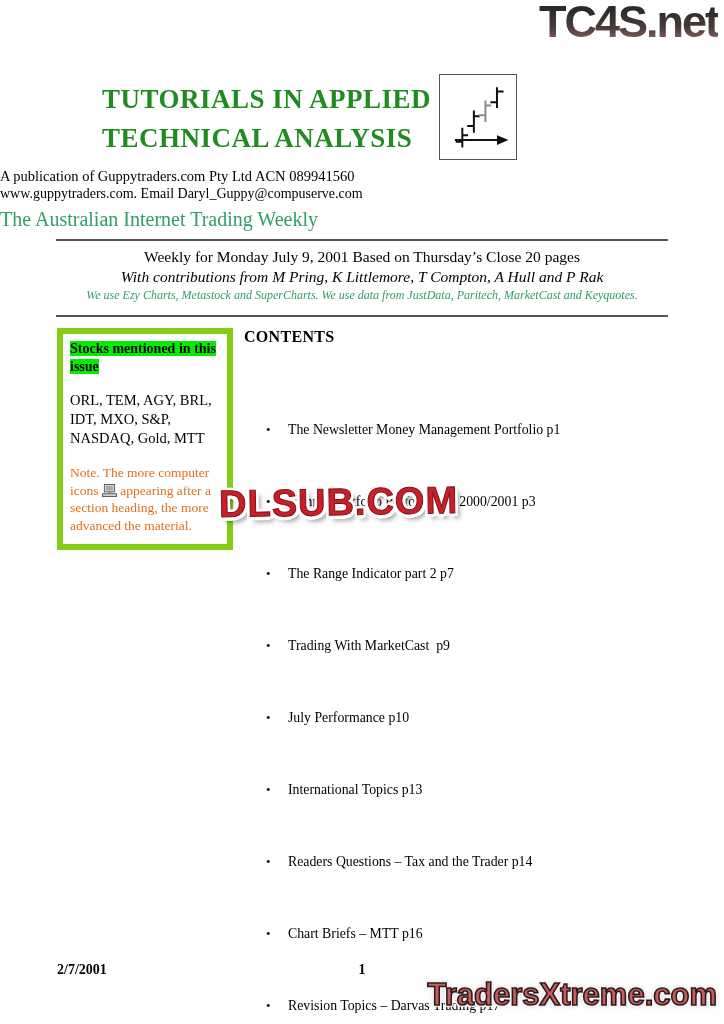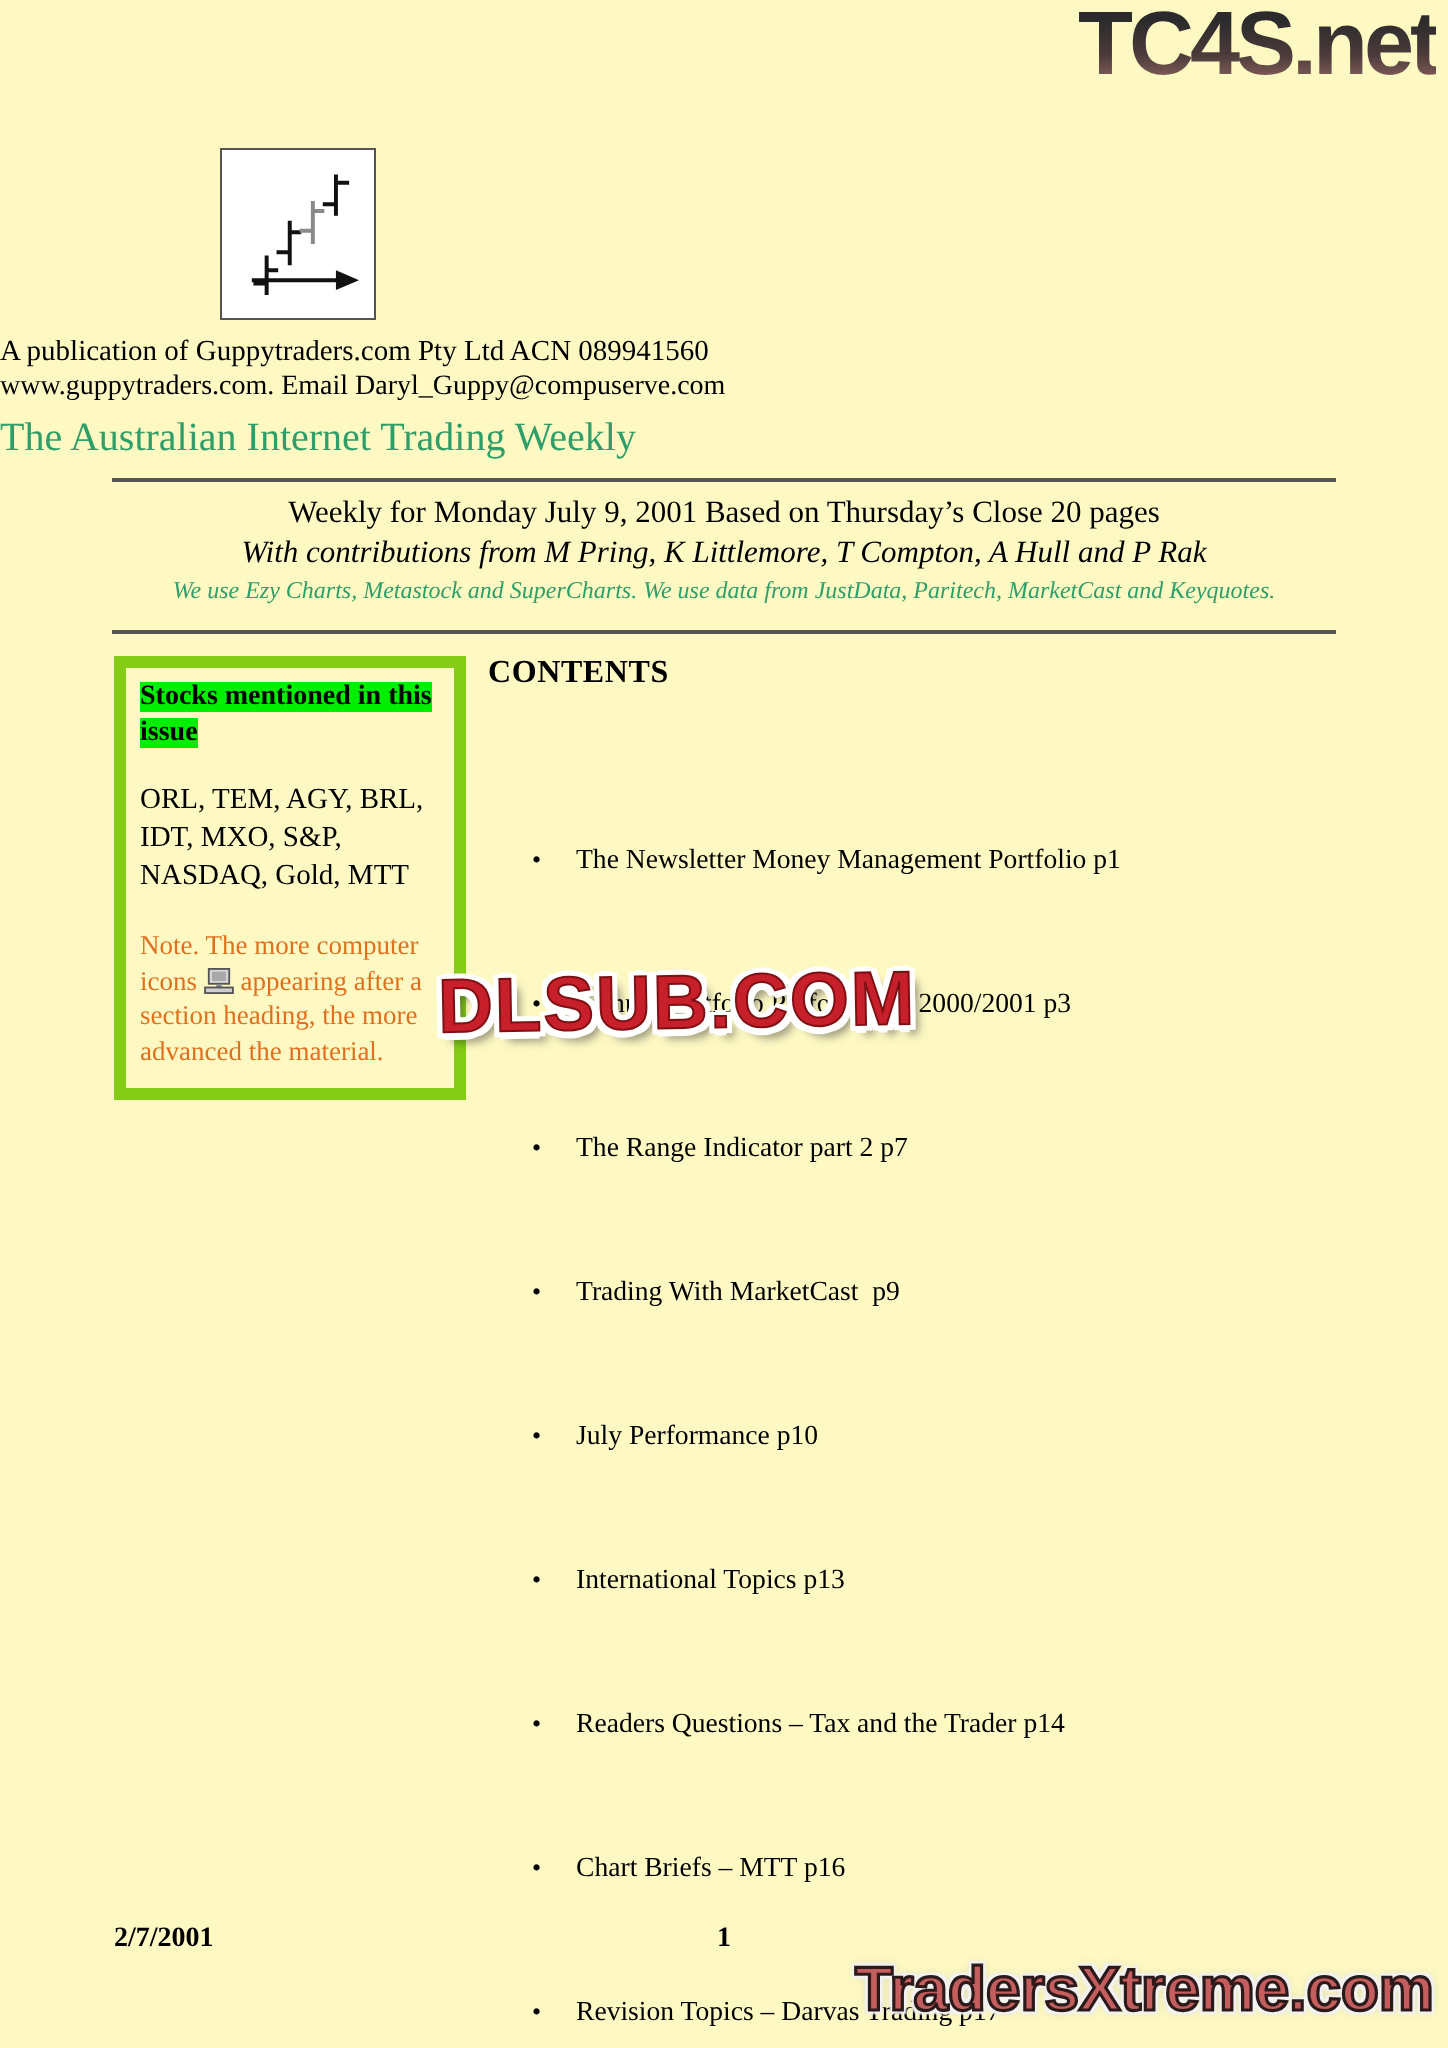--- a/index.html
+++ b/index.html
@@ -1,18 +1,18 @@
 <!DOCTYPE html>
 <html style="--title_green: #1f8b21; --subtitle_green: #2f9e68; --highlight_green: #00ef00; --note_orange: #e0701e; --watermark_red: #c8202a; --traders_red: #c45d5d;"><head>
 <meta charset="utf-8">
 <style>
   html,body{margin:0;padding:0;background:#888;}
   .page{
     position:relative;width:724px;height:1024px;margin:0 auto;
-    background:#fef9c3;color:#000;overflow:hidden;
+    background:#ffffff;color:#000;overflow:hidden;
     font-family:"Liberation Serif","DejaVu Serif",serif;
   }
   
   .tc4s{
     position:absolute;top:-2px;right:6px;
     font-family:"Liberation Sans","DejaVu Sans",sans-serif;
     font-weight:800;font-size:45px;letter-spacing:-2px;line-height:1.05;
     background:linear-gradient(180deg,#2b2b2b 25%,#4a3a3a 62%,#9a6e68 100%);
     -webkit-background-clip:text;background-clip:text;color:transparent;
   }
@@ -78,20 +78,24 @@
   .pre{white-space:pre-wrap;}
 </style>
 </head>
 <body>
 
 <div class="page">
 
   <div class="tc4s">TC4S.net</div>
 
   <div class="title-row">
+    <div class="title-text">
+      <div>TUTORIALS IN APPLIED</div>
+      <div>TECHNICAL ANALYSIS</div>
+    </div>
     <div class="logo-box">
       <svg width="66" height="74" viewBox="0 0 80 88">
         <g fill="none" stroke="#111" stroke-width="2.4">
           <path d="M21 57 V81 M13 74 H21 M21 66 H28"></path>
           <path d="M35 36 V63 M27 55 H35 M35 43 H42"></path>
         </g>
         <g fill="none" stroke="#8a8a8a" stroke-width="2.4">
           <path d="M49 24 V50 M41 42 H49 M49 30 H56"></path>
         </g>
         <g fill="none" stroke="#111" stroke-width="2.4">

